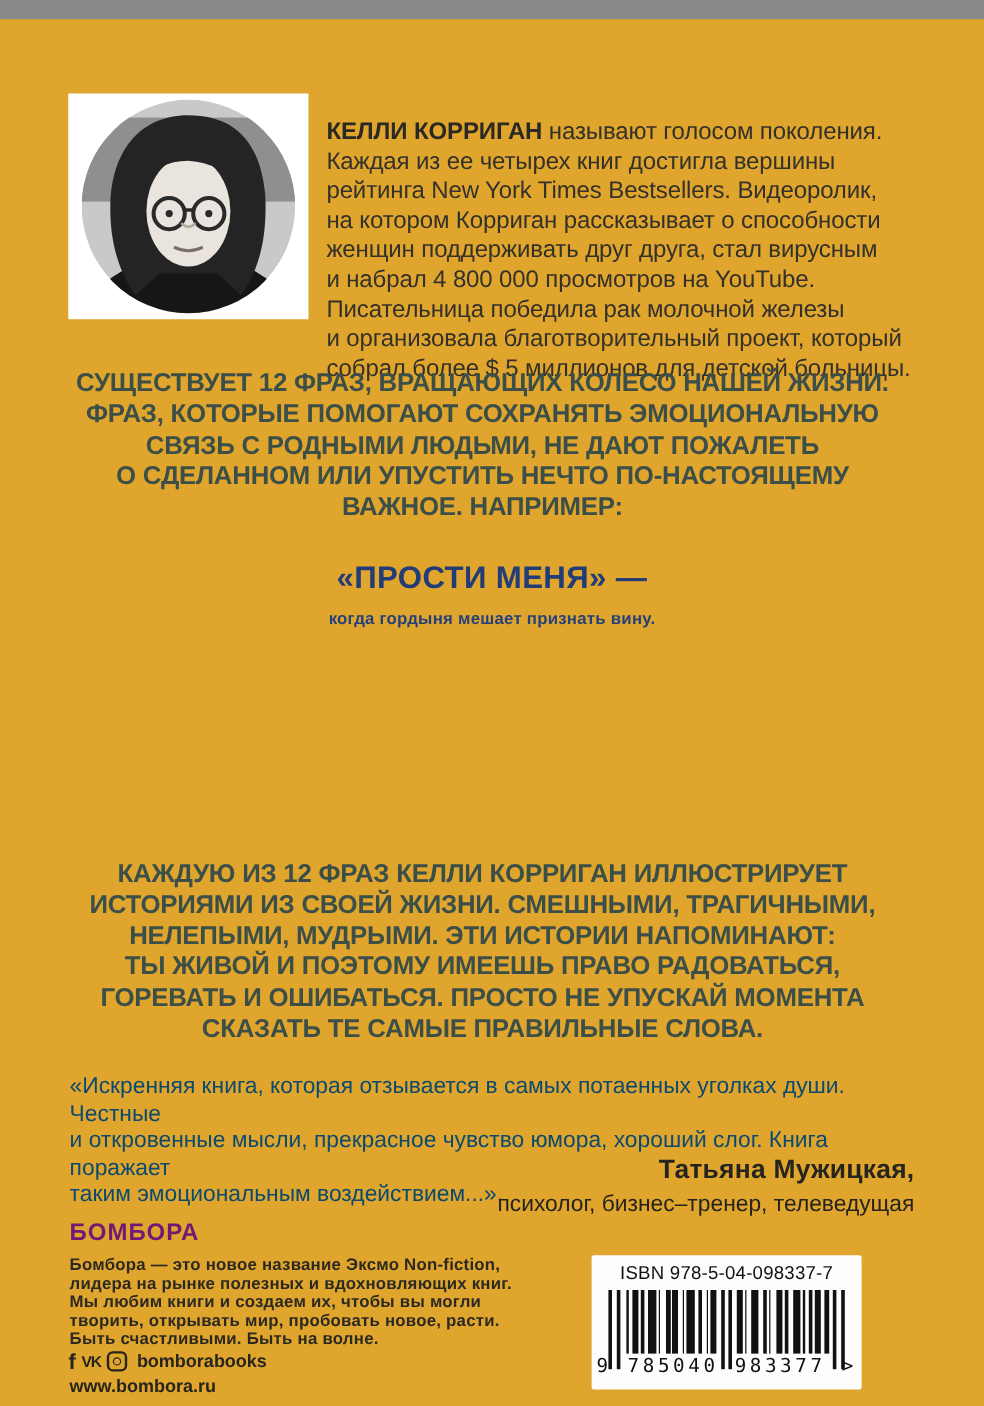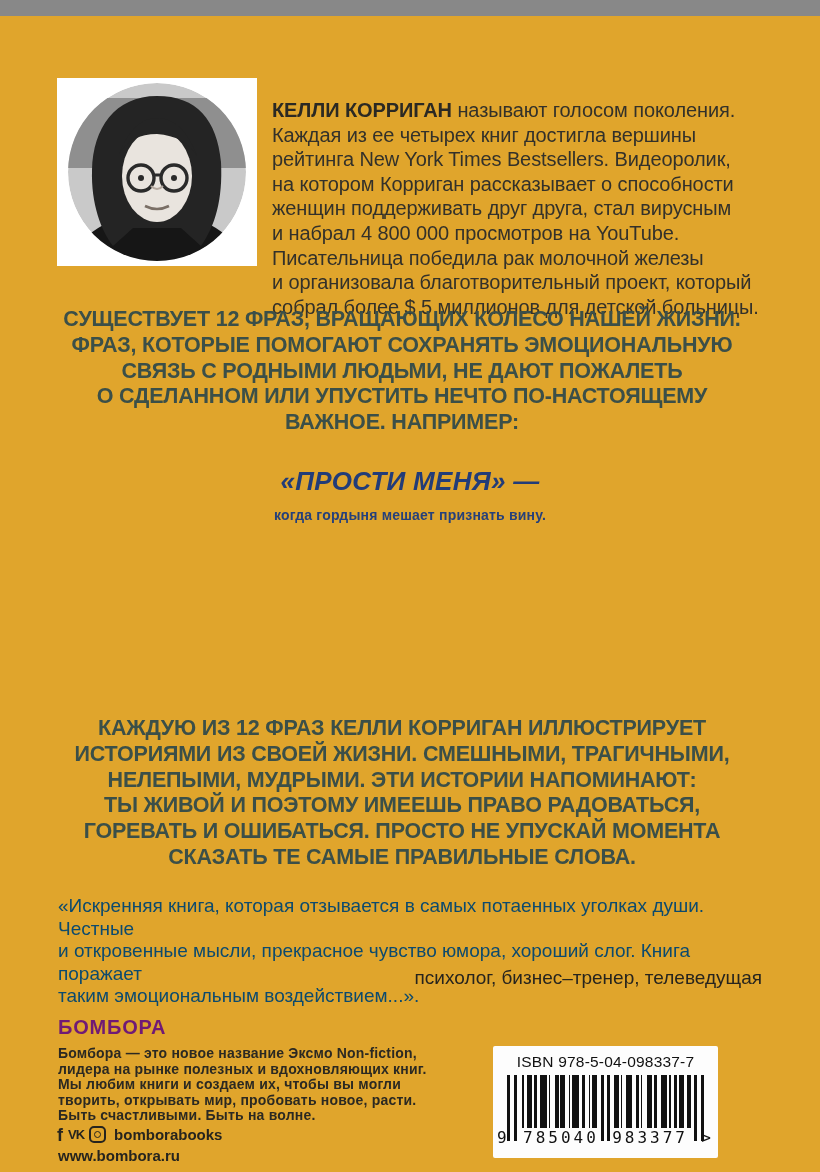--- a/index.html
+++ b/index.html
@@ -20,21 +20,21 @@
   
   .caps{
     position:absolute; left:0; width:804px; text-align:center;
     font-weight:700; font-size:21.5px; line-height:25.8px;
     letter-spacing:-0.2px; white-space:pre; color:#3b4f48;
   }
   .caps1{top:291px;}
   .caps2{top:700px;}
   
   .phrase{position:absolute; left:0; width:820px; text-align:center; color:#223c78;}
-  .phrase .ph-title{font-size:26px; font-weight:700; letter-spacing:0.3px;font-style:italic;}
+  .phrase .ph-title{font-size:26px; font-weight:700; letter-spacing:0.3px;}
   .phrase .ph-desc{font-size:14px; font-weight:700; letter-spacing:0.2px;
                    line-height:25px; margin-top:6px; white-space:pre-line; color:#26407a;}
   .ph1{top:450px;} .ph2{top:515px;} .ph3{top:609px;}
   
   .review{
     position:absolute; left:58px; top:879px; width:712px;
     font-size:19px; line-height:22.5px; white-space:pre-line; color:#0c4a6e;
   }
   .attrib{position:absolute; right:58px; top:946px; text-align:right; color:#26241e;}
   .attrib-name{font-size:22px; font-weight:700; letter-spacing:0.2px;}
@@ -120,20 +120,21 @@
 ИСТОРИЯМИ ИЗ СВОЕЙ ЖИЗНИ. СМЕШНЫМИ, ТРАГИЧНЫМИ,
 НЕЛЕПЫМИ, МУДРЫМИ. ЭТИ ИСТОРИИ НАПОМИНАЮТ:
 ТЫ ЖИВОЙ И ПОЭТОМУ ИМЕЕШЬ ПРАВО РАДОВАТЬСЯ,
 ГОРЕВАТЬ И ОШИБАТЬСЯ. ПРОСТО НЕ УПУСКАЙ МОМЕНТА
 СКАЗАТЬ ТЕ САМЫЕ ПРАВИЛЬНЫЕ СЛОВА.</div>
 
   <div class="review">«Искренняя книга, которая отзывается в самых потаенных уголках души. Честные
 и откровенные мысли, прекрасное чувство юмора, хороший слог. Книга поражает
 таким эмоциональным воздействием...».</div>
   <div class="attrib">
+    <div class="attrib-name">Татьяна Мужицкая,</div>
     <div class="attrib-role">психолог, бизнес–тренер, телеведущая</div>
   </div>
 
   <div class="pub-logo">БОМБОРА</div>
   <div class="pub-about">Бомбора — это новое название Эксмо Non-fiction,
 лидера на рынке полезных и вдохновляющих книг.
 Мы любим книги и создаем их, чтобы вы могли
 творить, открывать мир, пробовать новое, расти.
 Быть счастливыми. Быть на волне.</div>
   <div class="social">

